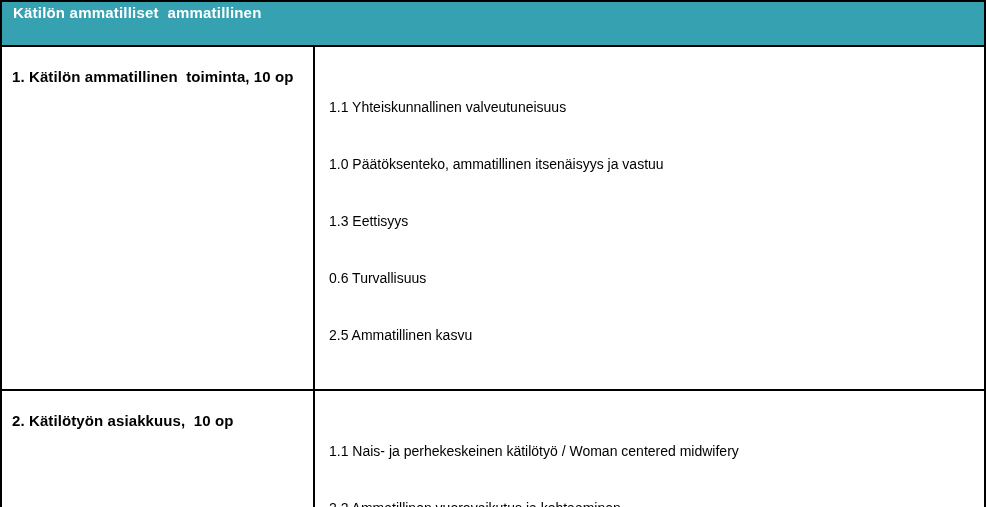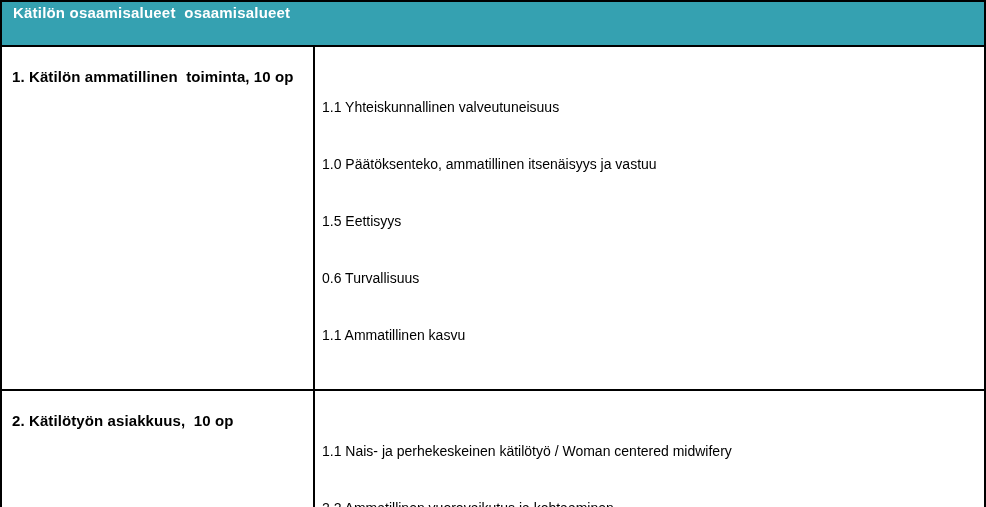--- a/index.html
+++ b/index.html
@@ -46,46 +46,46 @@
     font-size: 15px;
     font-weight: bold;
     line-height: 21px;
     letter-spacing: 0.1px;
   }
   td.items-cell {
     padding: 13px 8px 6px 7px;
     font-size: 14px;
     line-height: 19px;
   }
-  .item-line { white-space: pre-wrap; }
+  .item-line { white-space: pre-wrap; margin-left: 7px; }
   .r1 { height: 130px; }
   .r2 { height: 111px; }
 </style>
 </head>
 <body>
 
 <div class="page">
   <table class="comp-table">
     <colgroup>
       <col class="area-col">
       <col class="items-col">
     </colgroup>
     <tbody>
         <tr class="header-row">
-      <th colspan="2">Kätilön osaamisalueet  osaamisalueet</th>
+      <th colspan="2">Kätilön ammatilliset  ammatillinen</th>
     </tr>
 
     <tr class="r1">
       <td class="area-cell">1. Kätilön ammatillinen  toiminta, 10 op</td>
       <td class="items-cell">
         <div class="item-line">1.1 Yhteiskunnallinen valveutuneisuus</div>
         <div class="item-line">1.0 Päätöksenteko, ammatillinen itsenäisyys ja vastuu</div>
-        <div class="item-line">1.5 Eettisyys</div>
+        <div class="item-line">1.3 Eettisyys</div>
         <div class="item-line">0.6 Turvallisuus</div>
-        <div class="item-line">1.1 Ammatillinen kasvu</div>
+        <div class="item-line">2.5 Ammatillinen kasvu</div>
       </td>
     </tr>
 
     <tr class="r2">
       <td class="area-cell">2. Kätilötyön asiakkuus,  10 op</td>
       <td class="items-cell">
         <div class="item-line">1.1 Nais- ja perhekeskeinen kätilötyö / Woman centered midwifery</div>
         <div class="item-line">2.2 Ammatillinen vuorovaikutus ja kohtaaminen</div>
         
         

